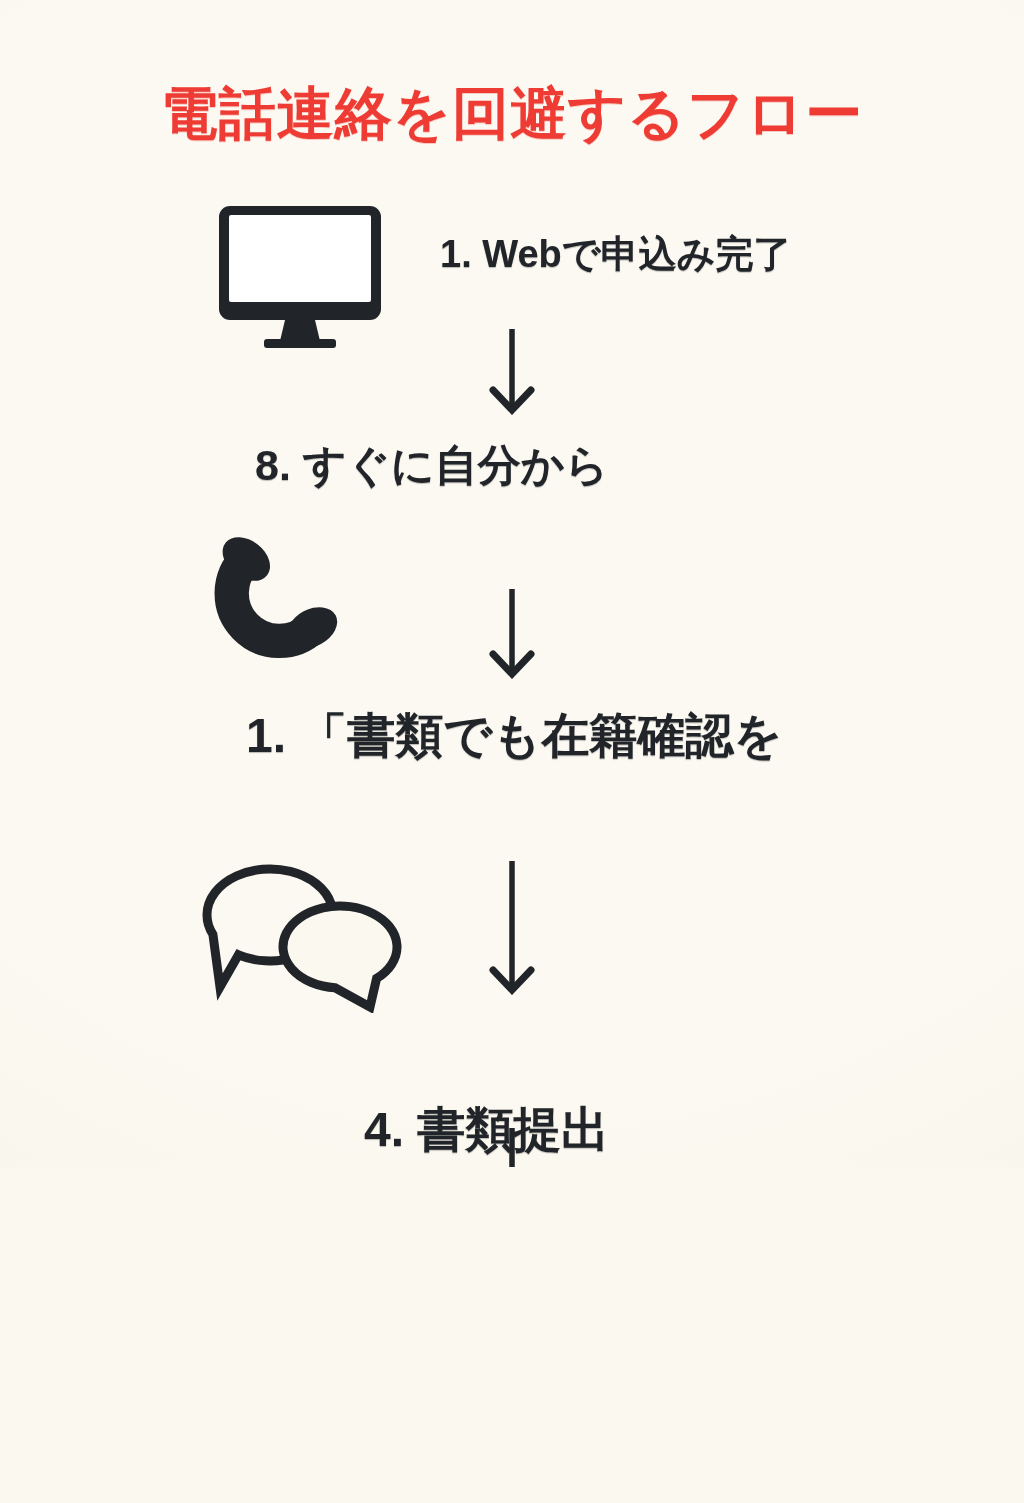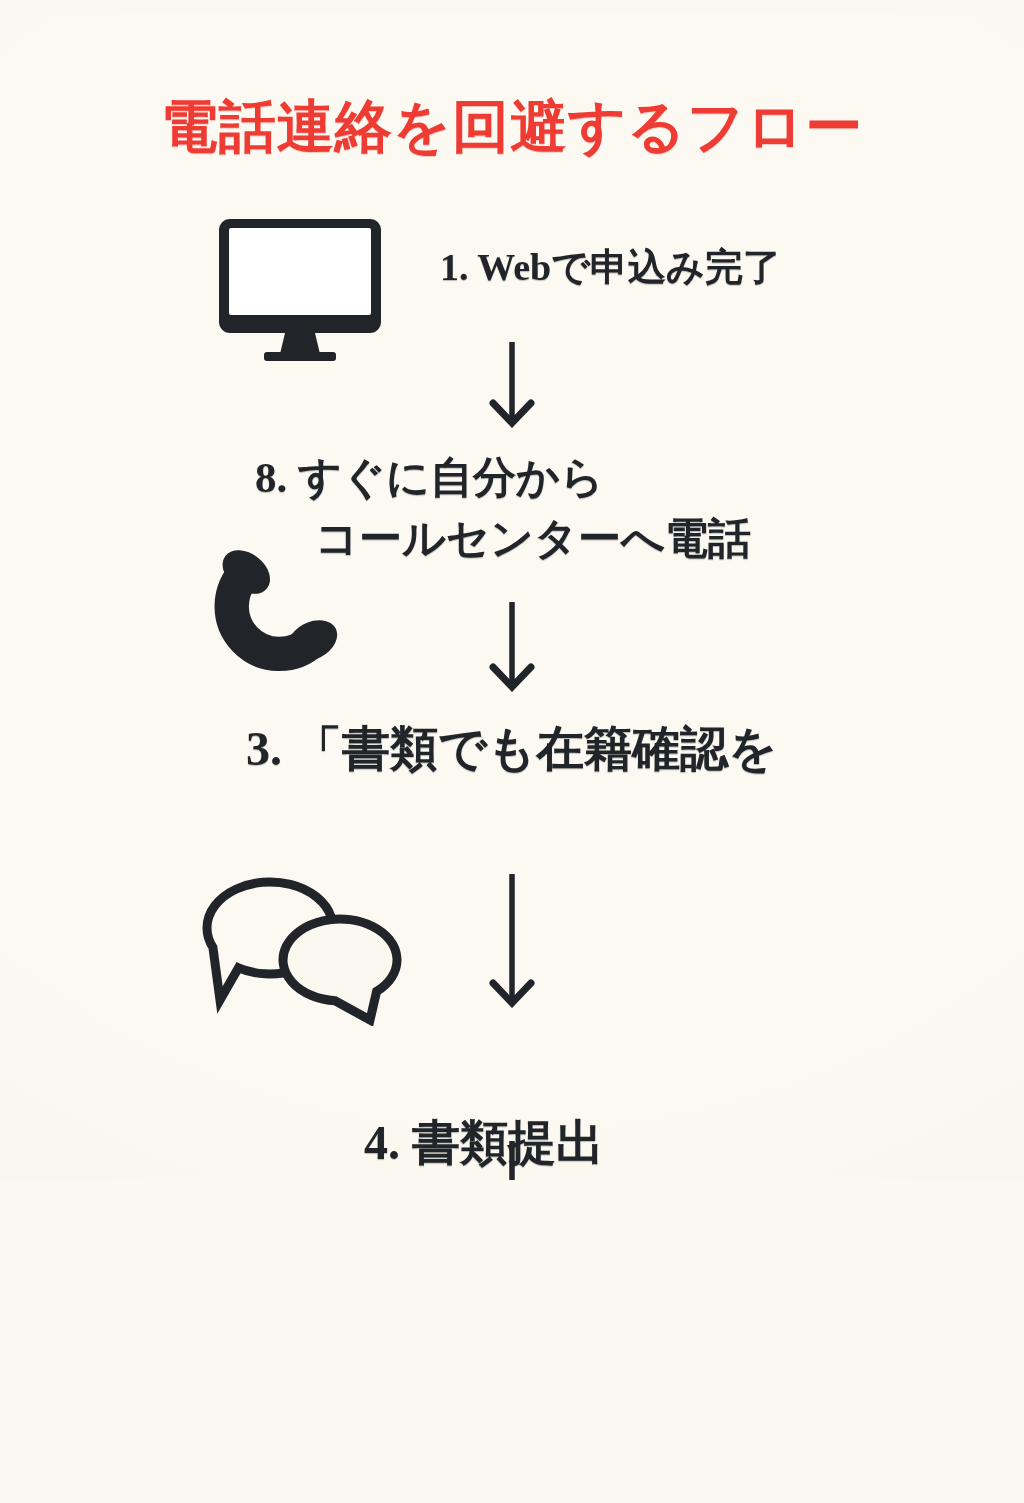--- a/index.html
+++ b/index.html
@@ -7,24 +7,23 @@
     --color-ink:#212529;
     --color-title-red:#ee3b33;
     --color-screen-white:#ffffff;
   }
   *{margin:0;padding:0;box-sizing:border-box;}
   html,body{background:var(--color-background);}
   body{font-family:"Liberation Sans","DejaVu Sans",sans-serif;}
   .canvas{
     position:relative;
     width:1024px;height:1167px;
-    margin:13px auto;
+    margin:0 auto;
     background:radial-gradient(ellipse 120% 90% at 50% 42%, #fbf9f1 55%, #f7f4e9 100%);
     overflow:hidden;
-    font-family:Liberation Serif, serif;
   }
   .title{
     position:absolute;left:0;top:76px;width:1024px;
     text-align:center;
     font-size:57px;font-weight:700;letter-spacing:1px;
     color:var(--color-title-red);
     text-shadow:0 1px 0 rgba(238,59,51,.25);
   }
   .step-line{
     position:absolute;
@@ -70,37 +69,36 @@
   <div class="step-line s1">1. Webで申込み完了</div>
 
   <div class="arrow arrow-1">
     <svg viewBox="0 0 48 88" aria-hidden="true">
       <path d="M24 2 V81" stroke="currentColor" stroke-width="5.5" fill="none"></path>
       <path d="M5 63 L24 83 L43 63" stroke="currentColor" stroke-width="7" fill="none" stroke-linecap="round" stroke-linejoin="miter"></path>
     </svg>
   </div>
 
   <div class="step-line s2a">8. すぐに自分から</div>
-  <div class="step-line s2b">コールセンターへ電話</div>
   <div class="icon icon-phone">
     <svg viewBox="0 0 100 100" aria-hidden="true">
       <path d="M26 22 A36 36 0 0 0 76 74" fill="none" stroke="currentColor" stroke-width="26"></path>
       <ellipse cx="26" cy="22" rx="20" ry="14" transform="rotate(38 26 22)" fill="currentColor"></ellipse>
       <ellipse cx="76" cy="74" rx="20" ry="14" transform="rotate(-28 76 74)" fill="currentColor"></ellipse>
     </svg>
   </div>
 
   <div class="arrow arrow-2">
     <svg viewBox="0 0 48 92" aria-hidden="true">
       <path d="M24 2 V85" stroke="currentColor" stroke-width="5.5" fill="none"></path>
       <path d="M5 67 L24 87 L43 67" stroke="currentColor" stroke-width="7" fill="none" stroke-linecap="round" stroke-linejoin="miter"></path>
     </svg>
   </div>
 
-  <div class="step-line s3a">3. 「書類でも在籍確認を</div>
+  <div class="step-line s3a">1. 「書類でも在籍確認を</div>
   <div class="icon icon-chat">
     <svg viewBox="0 0 205 150" aria-hidden="true">
       <path d="M12.9 71.4 A63 46 0 1 1 38.5 91.8 L20 124 Z" fill="none" stroke="currentColor" stroke-width="9" stroke-linejoin="miter"></path>
       <path d="M176.6 115.4 A57 41 0 1 0 135 124.8 L170 144 Z" style="fill:var(--color-background)" stroke="currentColor" stroke-width="9" stroke-linejoin="miter"></path>
     </svg>
   </div>
 
   <div class="arrow arrow-3">
     <svg viewBox="0 0 48 136" aria-hidden="true">
       <path d="M24 2 V129" stroke="currentColor" stroke-width="5.5" fill="none"></path>

